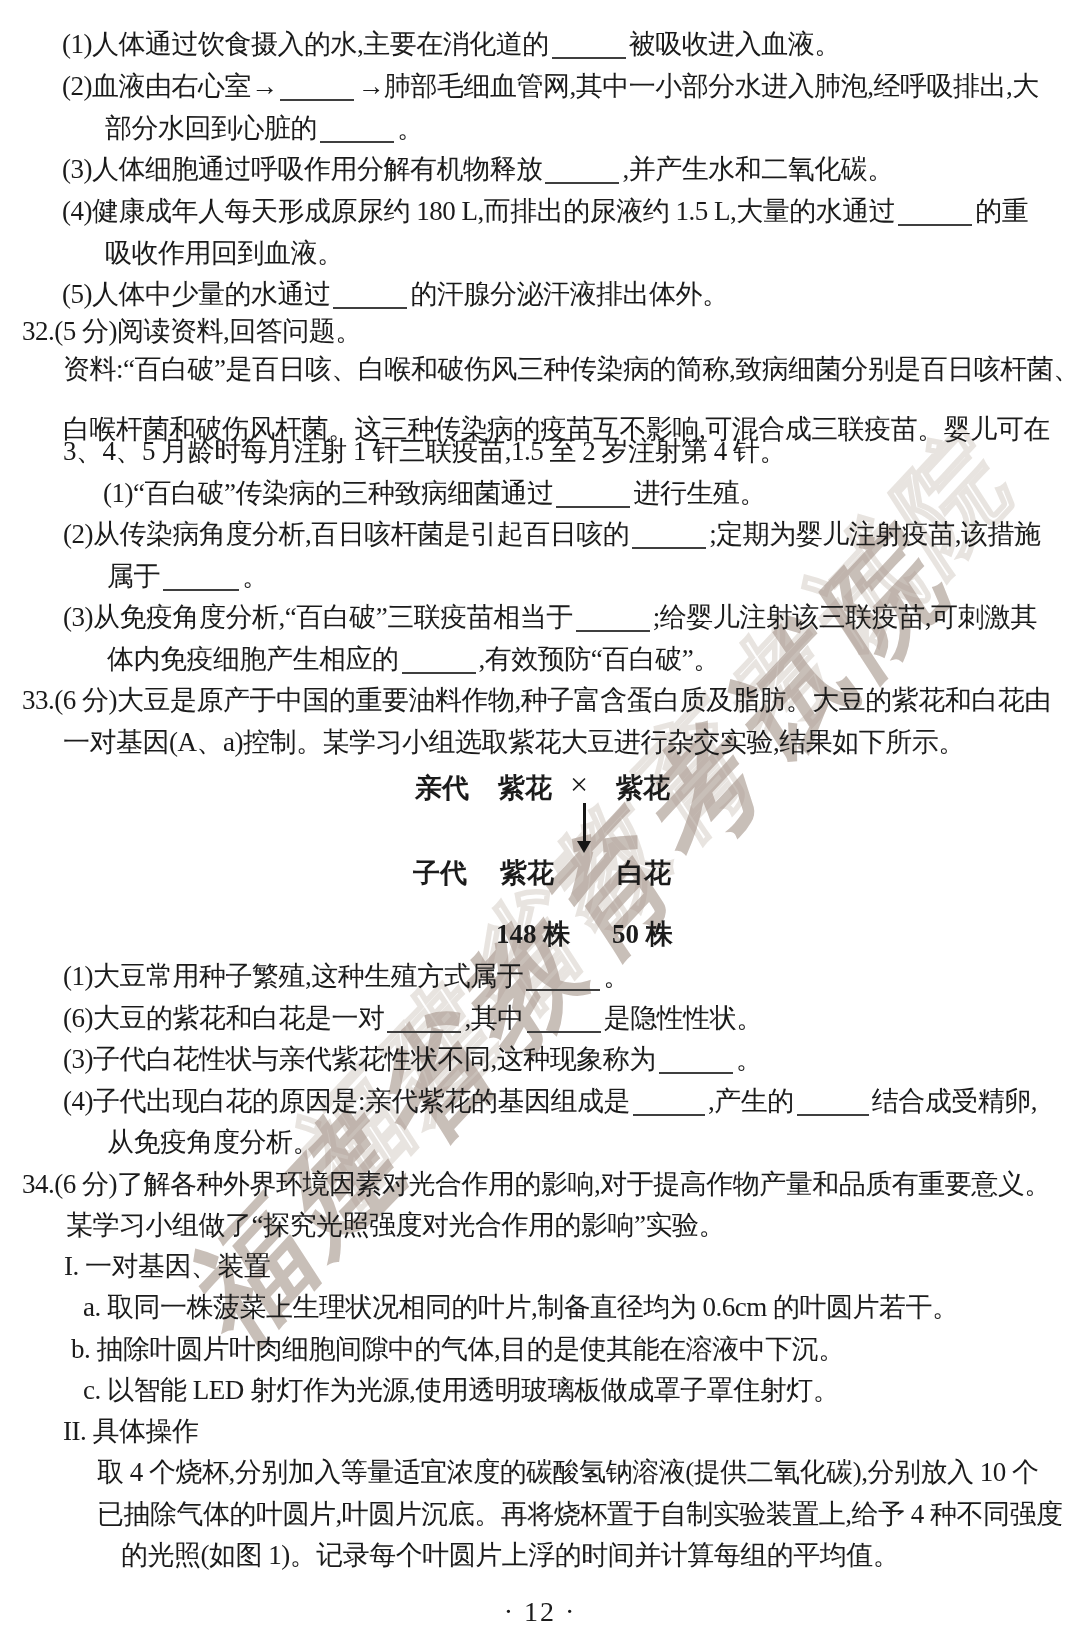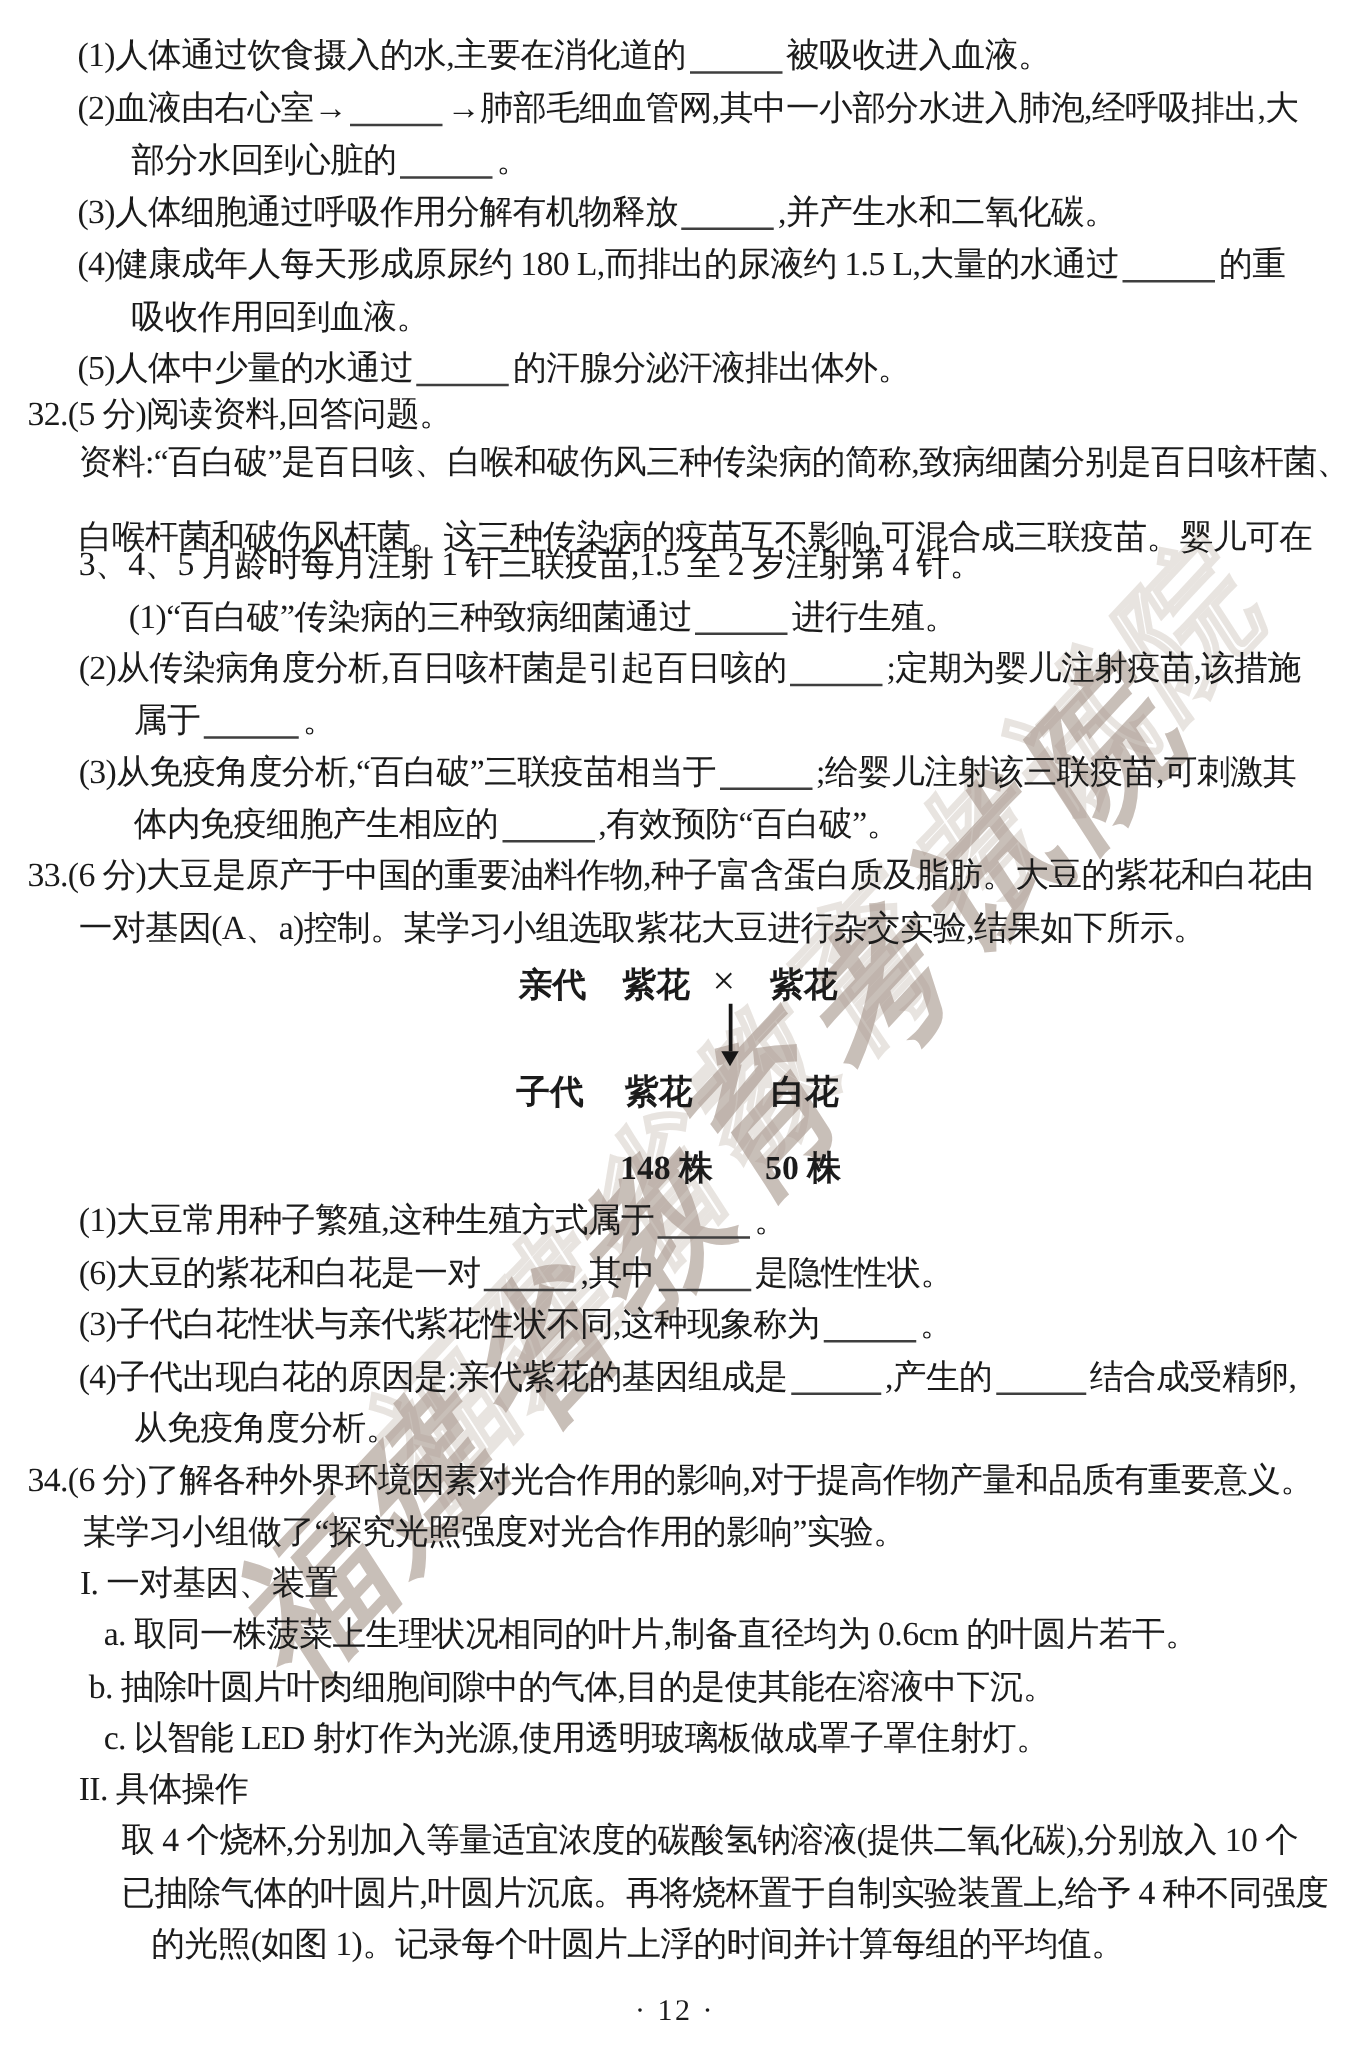--- a/index.html
+++ b/index.html
@@ -80,21 +80,21 @@
     border-left:7px solid transparent;
     border-right:7px solid transparent;
     border-top:12px solid #161616;
     z-index:2;
   }
   .page-num{
     position:absolute;
     left:0;top:1596px;
     width:100%;
     text-align:center;
-    font-size:24px;
+    font-size:28px;
     letter-spacing:2px;
     z-index:2;
   }
 </style>
 </head>
 <body>
 
 <div class="wm wm-hollow">福建省教育考试院</div>
 <div class="wm wm-main">福建省教育考试院</div>
 

